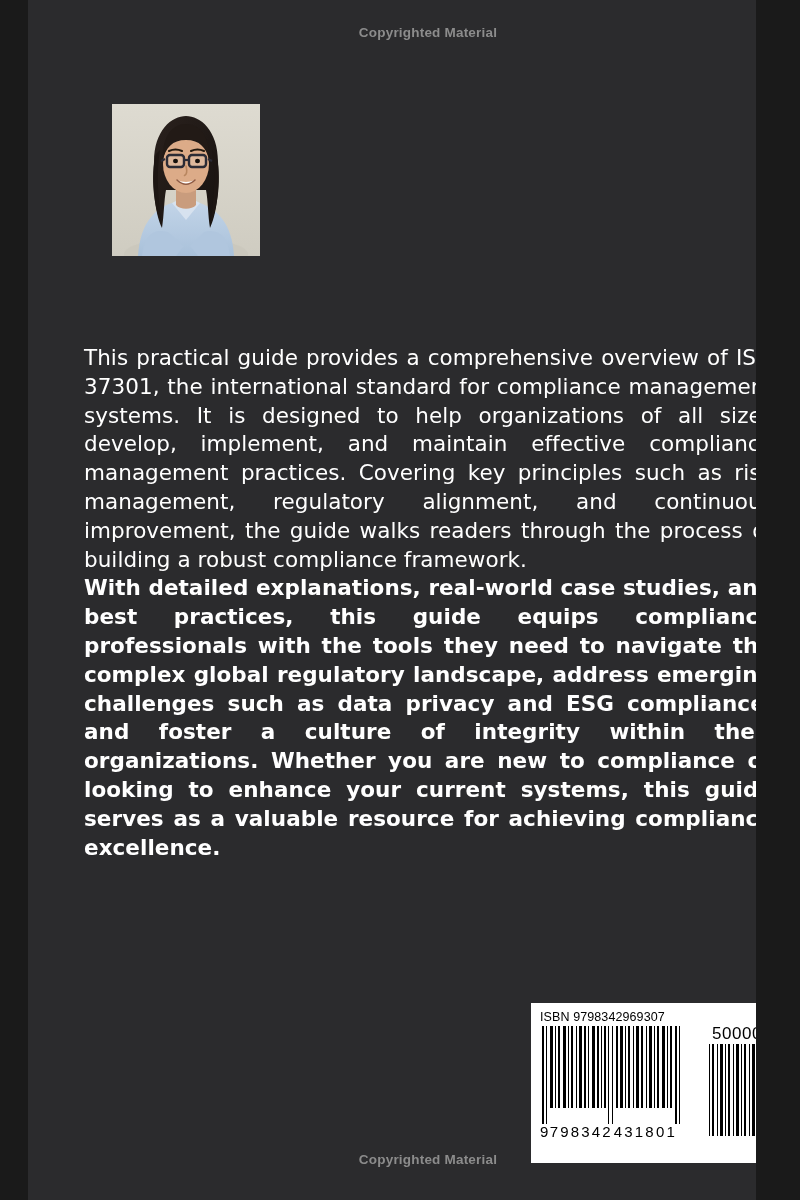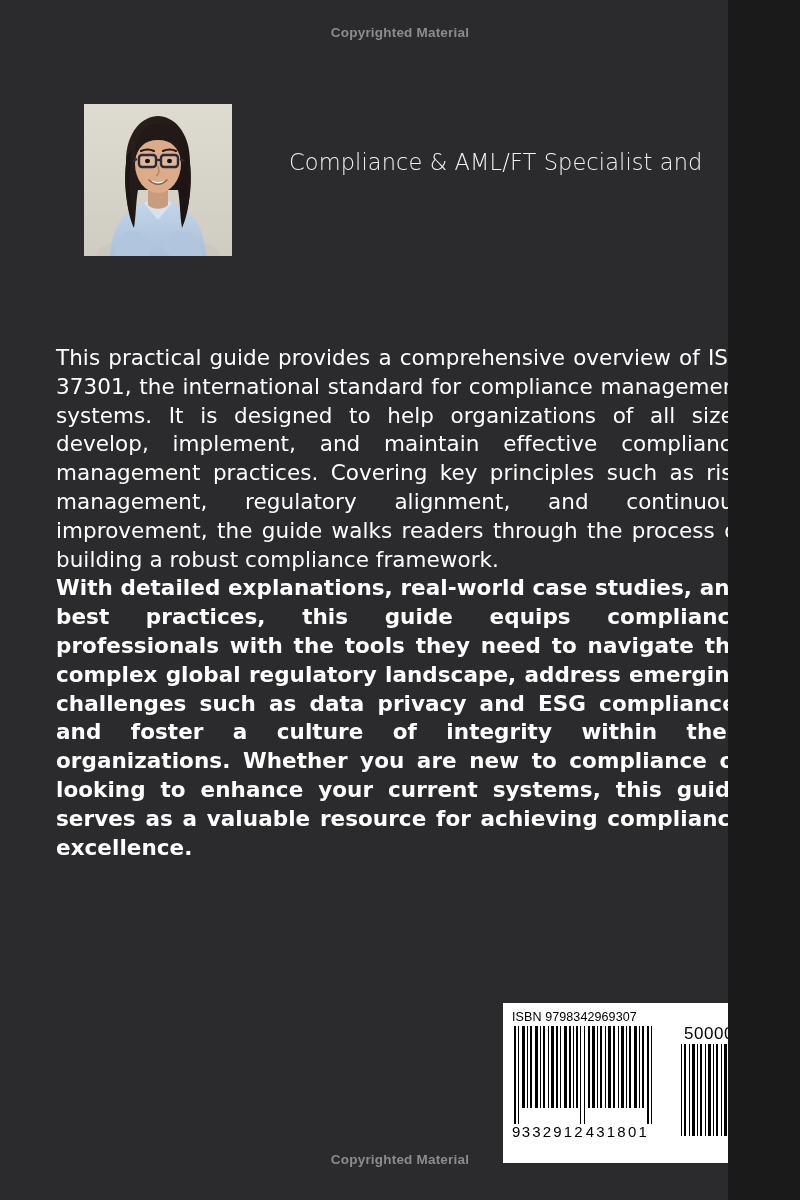--- a/index.html
+++ b/index.html
@@ -7,20 +7,21 @@
     padding: 0;
     background: #1a1a1a;
   }
   .cover {
     position: relative;
     width: 728px;
     height: 1200px;
     background: #2b2b2d;
     overflow: hidden;
     font-family: "DejaVu Sans", sans-serif;
+    margin-left: 28px;
   }
 
   
   .copyright-strip {
     position: absolute;
     left: 0;
     width: 800px;
     text-align: center;
     color: #8c8c8c;
     font-family: "Liberation Sans", sans-serif;
@@ -194,21 +195,20 @@
 
         <path d="M74 62 Q76 70 72.5 71.5" stroke="#b8865f" stroke-width="1.6" fill="none" stroke-linecap="round"></path>
 
         <path d="M65 76 Q74 84 83 76 Q74 80 65 76 Z" fill="#ffffff"></path>
         <path d="M65 76 Q74 84.5 83 76" stroke="#8e5b44" stroke-width="1.5" fill="none" stroke-linecap="round"></path>
       </g>
     </svg>
   </div>
 
   <div class="headline">
-    <div>Compliance &amp; AML/FT Specialist and</div>
   </div>
 
   <div class="blurb">
     <p>This practical guide provides a comprehensive overview of ISO 37301, the international standard for compliance management systems. It is designed to help organizations of all sizes develop, implement, and maintain effective compliance management practices. Covering key principles such as risk management, regulatory alignment, and continuous improvement, the guide walks readers through the process of building a robust compliance framework.</p>
     <p class="last">With detailed explanations, real-world case studies, and best practices, this guide equips compliance professionals with the tools they need to navigate the complex global regulatory landscape, address emerging challenges such as data privacy and ESG compliance, and foster a culture of integrity within their organizations. Whether you are new to compliance or looking to enhance your current systems, this guide serves as a valuable resource for achieving compliance excellence.</p>
   </div>
 
   <div class="barcode-panel">
     <div class="isbn-label">ISBN 9798342969307</div>
     <div class="barcodes-row">
@@ -247,21 +247,21 @@
             <rect x="117" y="0" width="2" height="82"></rect>
             <rect x="122" y="0" width="3" height="82"></rect>
             <rect x="127" y="0" width="1" height="82"></rect>
             <rect x="130" y="0" width="2" height="82"></rect>
             <rect x="135" y="0" width="2" height="98"></rect>
             <rect x="139" y="0" width="1" height="98"></rect>
           </g>
         </svg>
         <div class="ean-digits">
           <span class="g1">9</span>
-          <span class="g2">332912</span>
+          <span class="g2">798342</span>
           <span class="g3">431801</span>
         </div>
       </div>
 
       <div class="price-code">50000</div>
 
       <div class="ean-addon">
         <svg class="bars" width="62" height="92" viewBox="0 0 62 92">
           <rect x="0" y="0" width="62" height="92" fill="#ffffff"></rect>
           <g fill="#000000">

